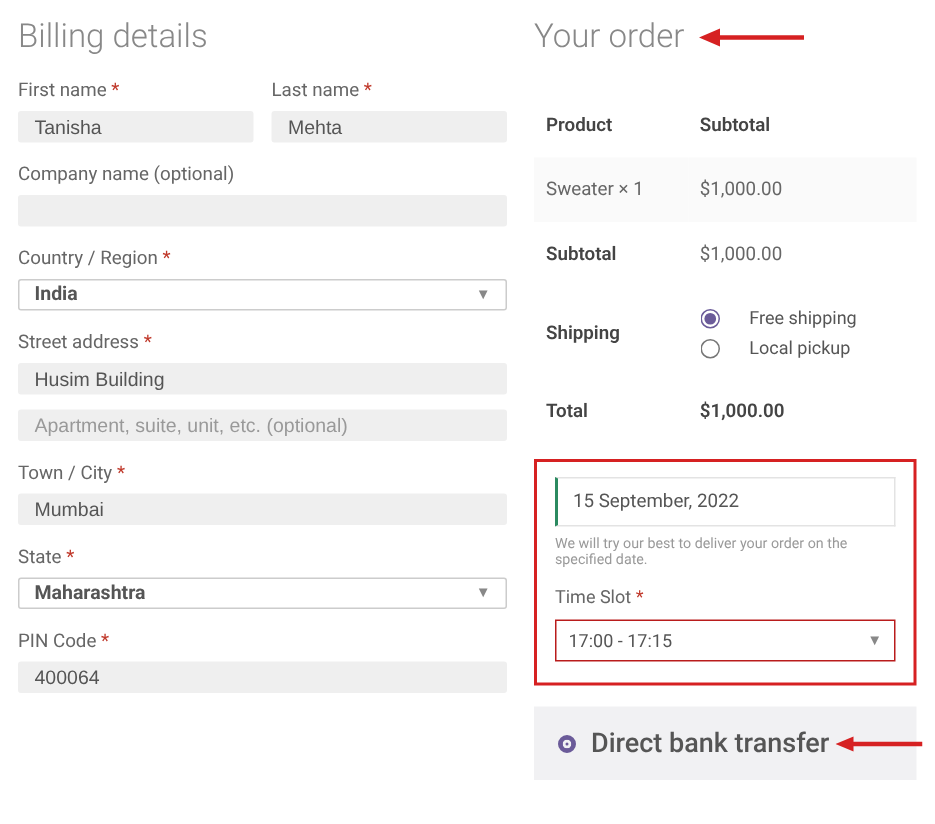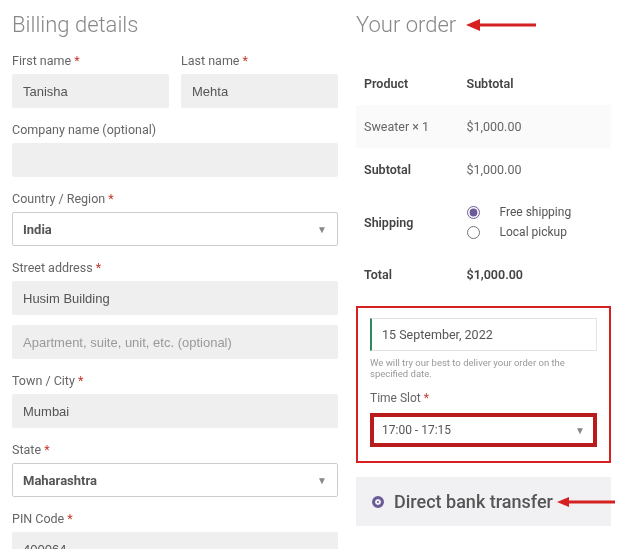--- a/index.html
+++ b/index.html
@@ -27,21 +27,21 @@
   .row .field { flex: 1; }
   label {
     display: block;
     font-size: 12.5px;
     color: #666;
     margin-bottom: 6px;
   }
   .req { color: #c0392b; }
   .input, .select {
     width: 100%;
-    height: 34px;
+    height: 21px;
     padding: 6px 10px;
     font-size: 13px;
     color: #555;
     background: #efefef;
     border: 1px solid #efefef;
     border-radius: 2px;
   }
   .input::placeholder { color: #999; }
   .select {
     background: #fff;
@@ -92,21 +92,21 @@
     border:1px solid #e3e3e3;
     border-left:2px solid #2b8a60;
     padding:8px 10px;
     font-size:12.5px;
     color:#555;
     background:#fff;
     margin-bottom:6px;
   }
   .note{ font-size:9.5px; color:#999; margin-bottom:12px;}
   .slot-select{
-    border:4px solid #b91c1c;
+    border:1px solid #b91c1c;
     background:#fff;
     padding:6px 8px;
     font-size:12px;
     color:#555;
     display:flex; justify-content:space-between; align-items:center;
     cursor:pointer;
   }
 
   .payment-box{
     background:#f1f1f3;

